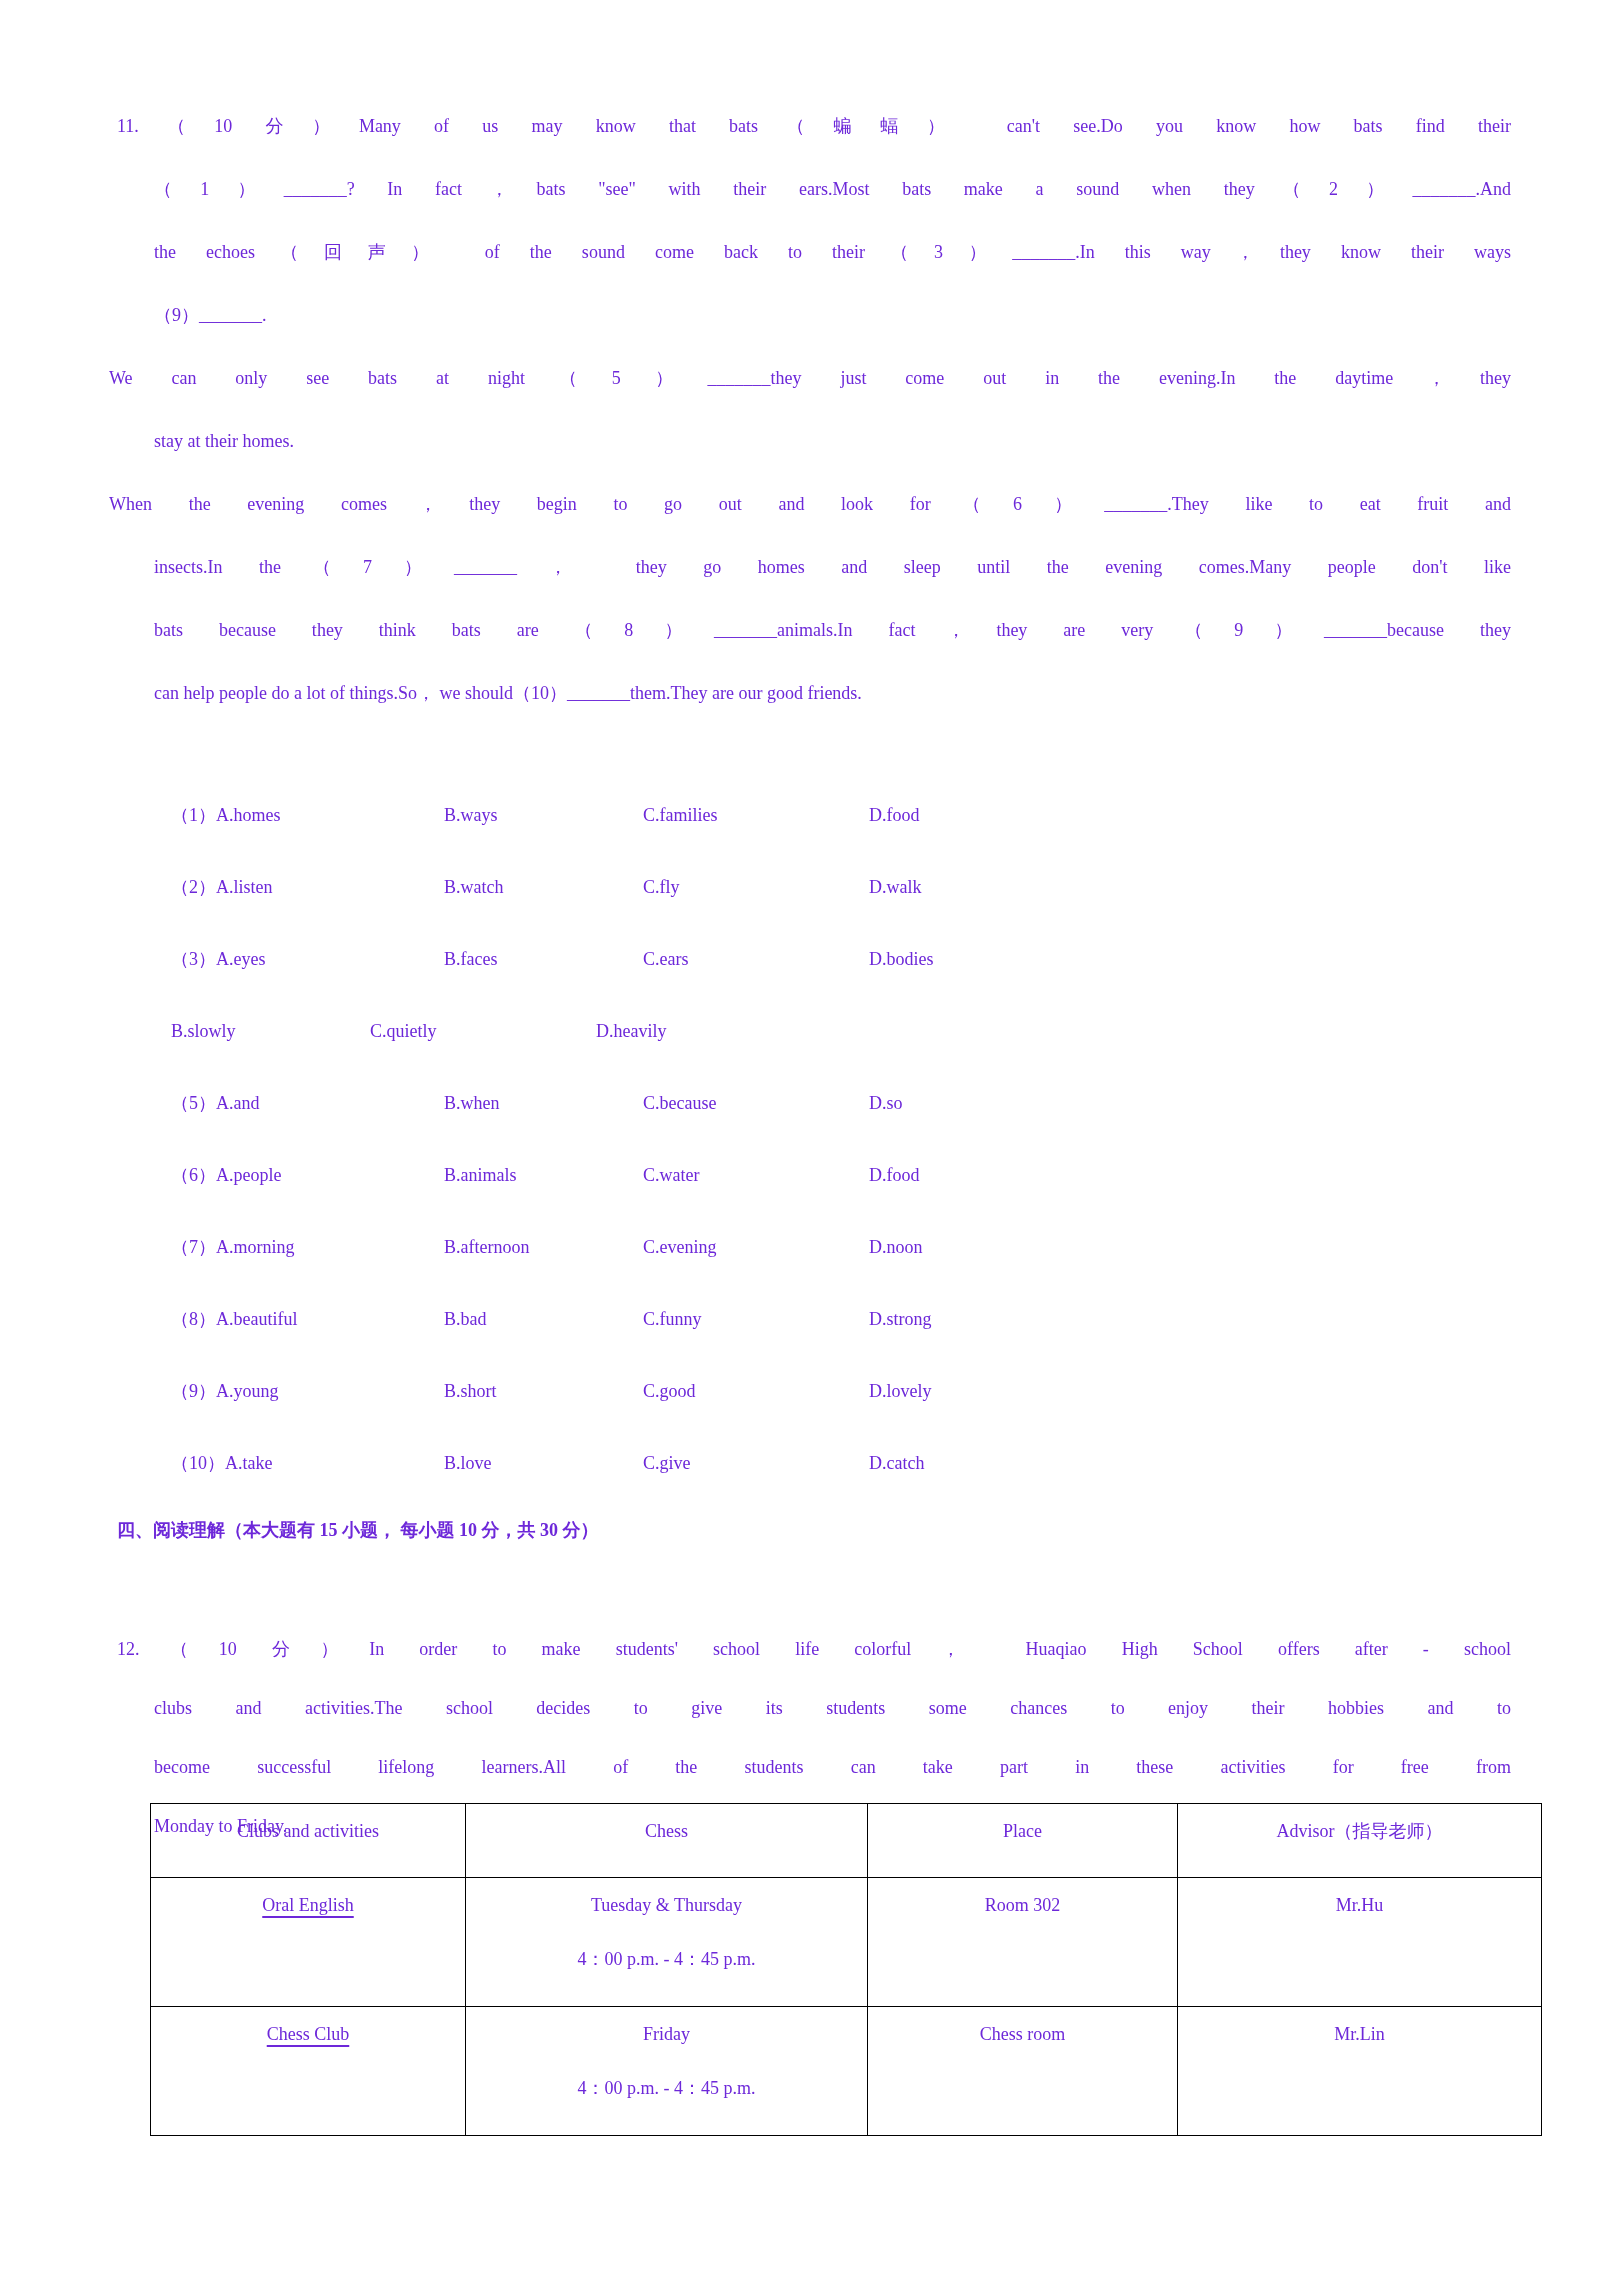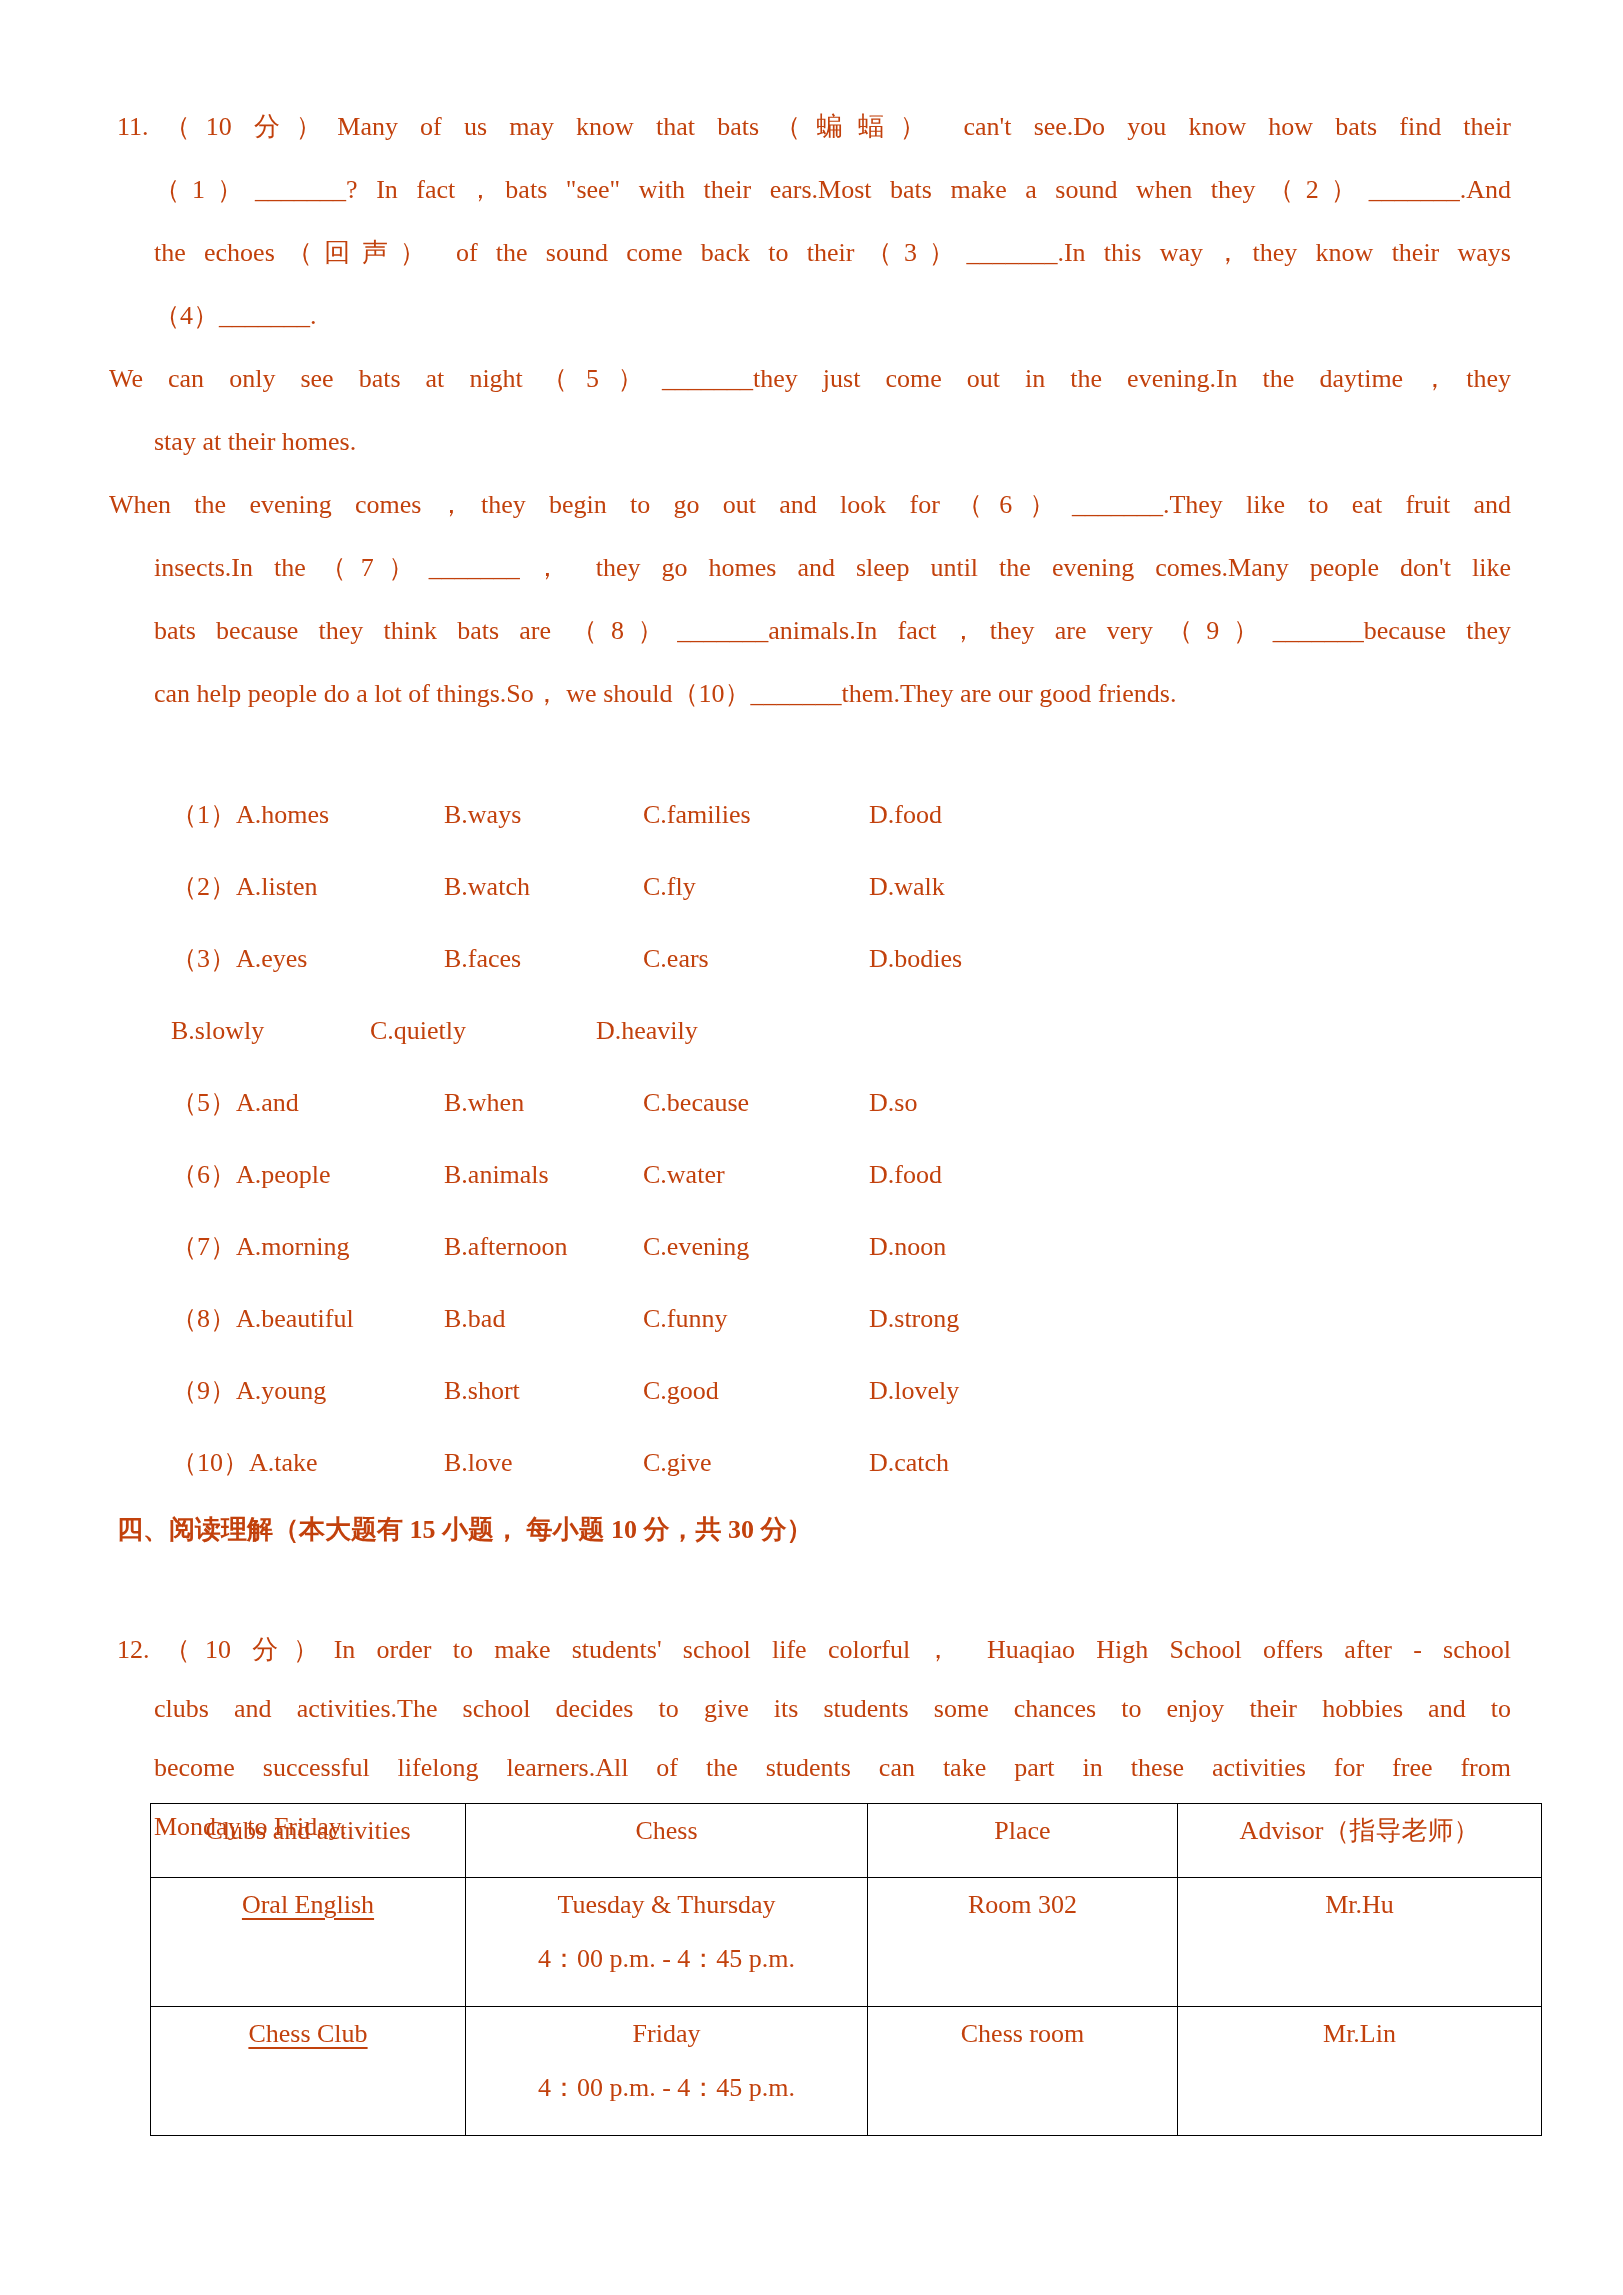--- a/index.html
+++ b/index.html
@@ -1,23 +1,23 @@
 <!DOCTYPE html>
 <html style="font-size:13.5px"><head>
 <meta charset="utf-8">
 <style>
   * { margin:0; padding:0; box-sizing:border-box; }
   html,body { background:#ffffff; }
   #page {
     position:relative;
     width:1623px; height:2295px;
     background:#ffffff;
-    color:#c2410c;
+    color:#6d28d9;
     font-family:"Liberation Serif","DejaVu Serif",serif;
-    font-size:26px;
+    font-size:18px;
     overflow:hidden;
   }
   .block { position:absolute; left:0; right:0; }
   .tline {
     height:63px; line-height:63px;
     margin-right:112px;
     white-space:nowrap;
   }
   .tline.just {
     white-space:normal;
@@ -70,21 +70,21 @@
 </style>
 </head>
 <body>
 
 <div id="page">
 
   <div class="block" id="q11" style="top:95px;">
     <div class="tline just ind-q">11.（10 分）Many of us may know that bats（蝙蝠） can't see.Do you know how bats find their</div>
     <div class="tline just ind-cont">（1）_______?  In fact，bats "see" with their ears.Most bats make a sound when they（2）_______.And</div>
     <div class="tline just ind-cont">the echoes（回声） of the sound come back to their（3）_______.In this way，they know their ways</div>
-    <div class="tline ind-cont">（4）_______.</div>
+    <div class="tline ind-cont">（9）_______.</div>
     <div class="tline just ind-para">We can only see bats at night（5）_______they just come out in the evening.In the daytime，they</div>
     <div class="tline ind-cont">stay at their homes.</div>
     <div class="tline just ind-para">When the evening comes，they begin to go out and look for（6）_______.They like to eat fruit and</div>
     <div class="tline just ind-cont">insects.In the（7）_______， they go homes and sleep until the evening comes.Many people don't like</div>
     <div class="tline just ind-cont">bats because they think bats are （8）_______animals.In fact，they are very（9）_______because they</div>
     <div class="tline ind-cont">can help people do a lot of things.So， we should（10）_______them.They are our good friends.</div>
   </div>
 
   <div class="block" id="options" style="top:779px;">
     <div class="opt-row">

